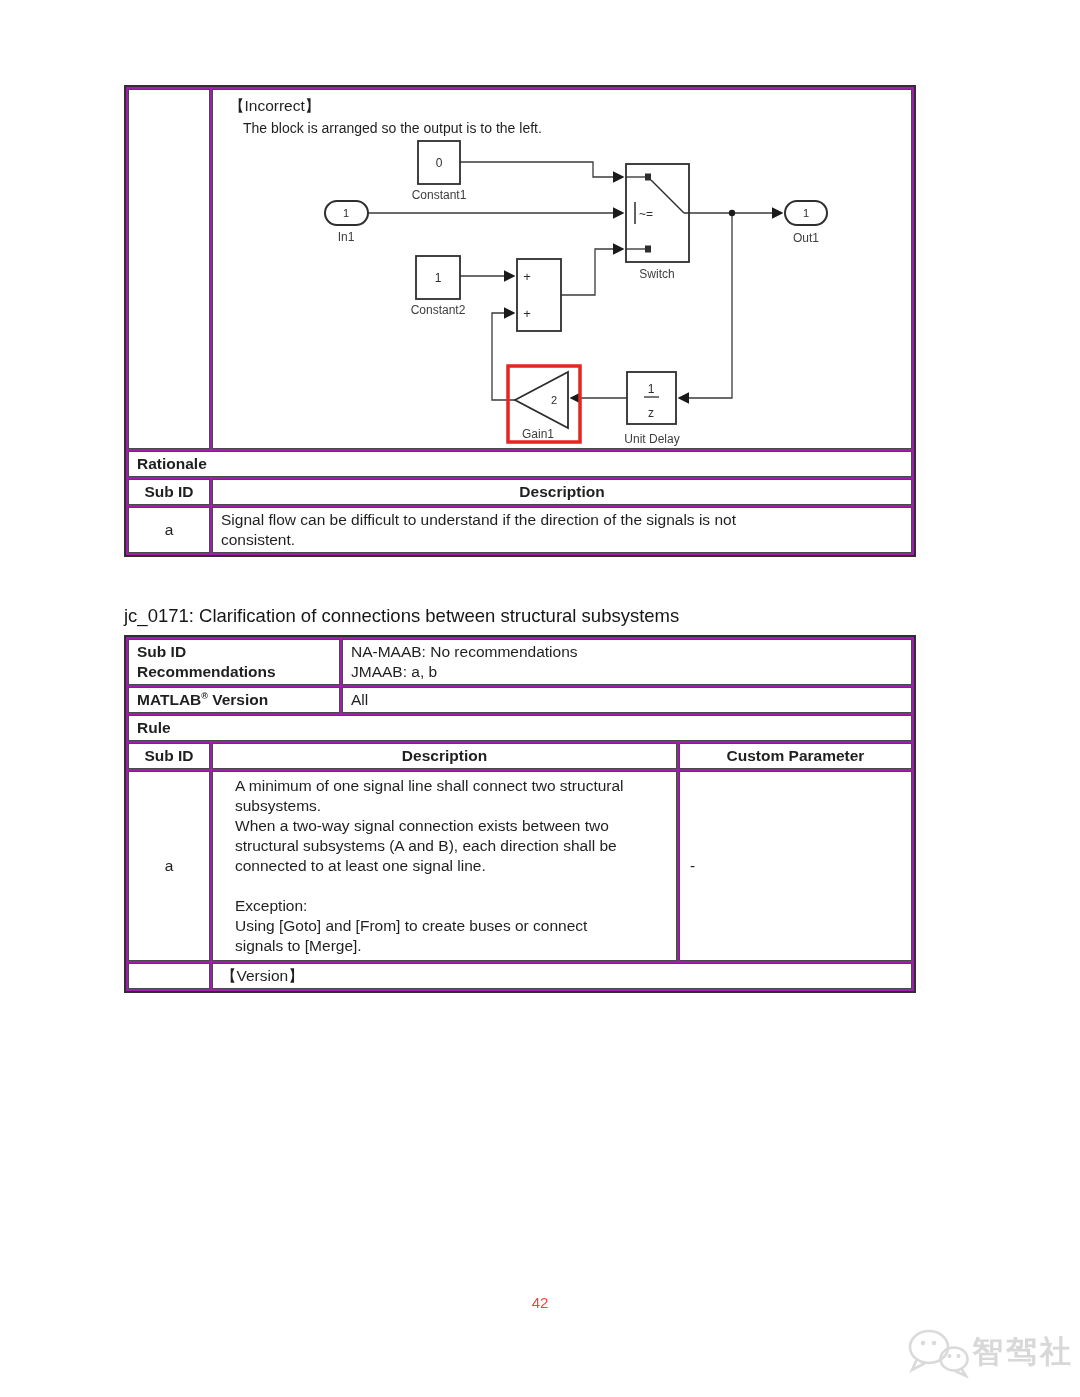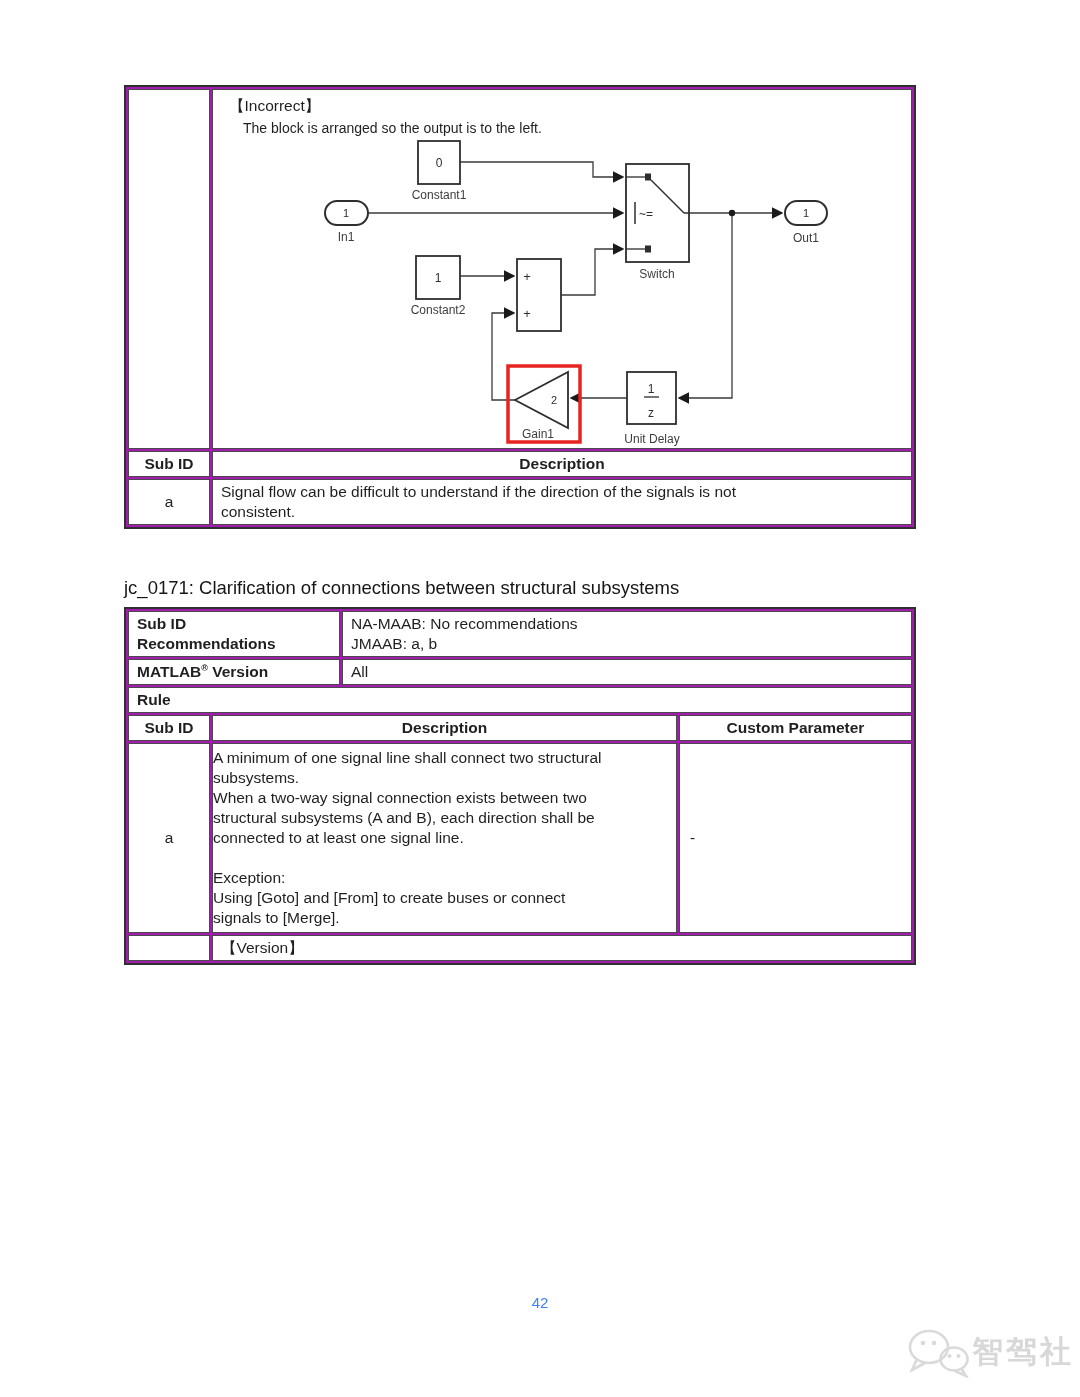--- a/index.html
+++ b/index.html
@@ -38,21 +38,21 @@
   .incorrect-caption{position:absolute;left:22px;top:26px;font-size:14px;}
   .diagram-svg{position:absolute;left:0;top:40px;}
 
   .section-heading{
     margin:48px 0 8px 0;font-size:18.5px;font-weight:normal;color:#161616;
   }
 
   sup.reg{font-size:9px;vertical-align:super;line-height:0;}
 
   .page-number{position:absolute;left:0;top:1294px;width:1080px;text-align:center;
-    font-size:15px;color:#3b82f6;}
+    font-size:15px;color:#ef4444;}
 
   .watermark{position:absolute;left:902px;top:1326px;width:176px;height:52px;
     display:flex;align-items:center;}
   .watermark-text{font-size:31px;color:#d8d8d8;letter-spacing:3px;font-weight:bold;}
 
   svg text{font-family:"Liberation Sans", sans-serif;}
 </style>
 </head>
 <body>
 
@@ -146,20 +146,23 @@
                 <text x="430" y="261" font-size="12" text-anchor="middle" fill="#2e2e2e">1</text>
                 <line x1="423" y1="265" x2="438" y2="265" stroke="#2e2e2e" stroke-width="1.3"></line>
                 <text x="430" y="285" font-size="12" text-anchor="middle" fill="#2e2e2e">z</text>
                 <text x="431" y="311" font-size="12" text-anchor="middle" fill="#3d3d3d">Unit Delay</text>
               </g>
             </svg>
           </div>
         </td>
       </tr>
       <tr>
+        <td colspan="2" class="hdr">Rationale</td>
+      </tr>
+      <tr>
         <td class="hdr center">Sub ID</td>
         <td class="hdr center">Description</td>
       </tr>
       <tr>
         <td class="center">a</td>
         <td class="ml">Signal flow can be difficult to understand if the direction of the signals is not
 consistent.</td>
       </tr>
     </tbody>
       </table>
@@ -189,21 +192,21 @@
       <tr>
         <td colspan="4" class="hdr">Rule</td>
       </tr>
       <tr>
         <td class="hdr center">Sub ID</td>
         <td colspan="2" class="hdr center">Description</td>
         <td class="hdr center">Custom Parameter</td>
       </tr>
       <tr style="height:184px">
         <td class="center topalign">a</td>
-        <td colspan="2" class="ml topalign" style="padding:4px 0">A minimum of one signal line shall connect two structural
+        <td colspan="2" class="ml topalign" style="padding:4px 22px">A minimum of one signal line shall connect two structural
 subsystems.
 When a two-way signal connection exists between two
 structural subsystems (A and B), each direction shall be
 connected to at least one signal line.
 
 Exception:
 Using [Goto] and [From] to create buses or connect
 signals to [Merge].</td>
         <td class="topalign" style="padding:4px 10px">-</td>
       </tr>

